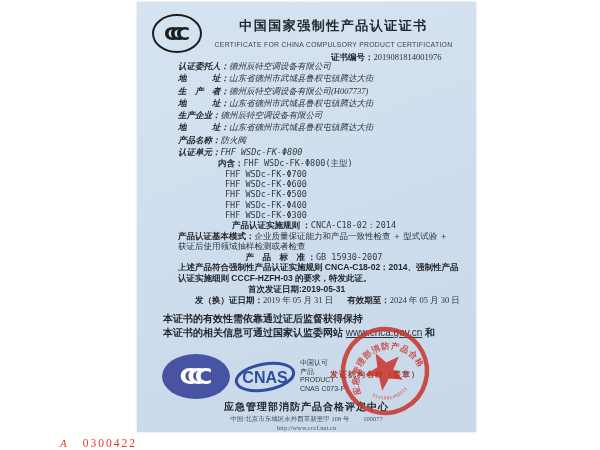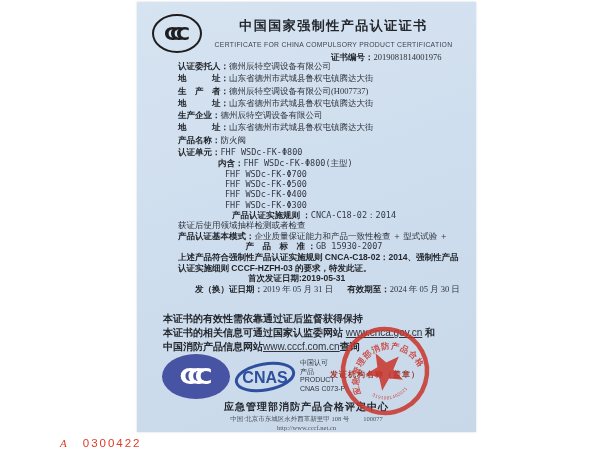--- a/index.html
+++ b/index.html
@@ -15,21 +15,21 @@
                 letter-spacing:-8px;color:#1d1d1f;transform:translateX(-4px) scaleY(.92);}
   .title-block{position:absolute;left:62px;right:8px;top:15px;text-align:center;}
   .cert-title{font-family:"Liberation Sans",sans-serif;font-weight:bold;font-size:13px;
               letter-spacing:1.5px;color:#23262c;}
   .cert-subtitle{margin-top:6px;font-family:"Liberation Sans",sans-serif;font-size:6.8px;
                  letter-spacing:.3px;color:#3c424c;}
   .cert-no{position:absolute;left:186px;top:50px;font-size:8.5px;white-space:nowrap;margin-left:8px;}
   .cert-no b{font-family:"Liberation Sans",sans-serif;font-weight:bold;color:#23262c;}
   
   .body{position:absolute;left:41px;top:58px;width:272px;font-size:8.5px;color:#2e323b;}
-  .frow{line-height:12.3px;white-space:nowrap;}
+  .frow{line-height:12.3px;white-space:nowrap;font-style:italic;}
   .flabel{font-family:"Liberation Sans",sans-serif;font-weight:bold;color:#23262c;}
   .mono{font-family:"DejaVu Sans Mono",monospace;color:#343946;}
   .contains-first{margin-left:40px;line-height:10.3px;white-space:nowrap;}
   .model-line{margin-left:47px;line-height:10.3px;white-space:nowrap;}
   .rrow{line-height:10.4px;white-space:nowrap;text-align:center;}
   .wrapline{line-height:10.6px;white-space:nowrap;}
   .stmt{font-family:"Liberation Sans",sans-serif;font-weight:bold;color:#23262c;line-height:10.8px;white-space:nowrap;}
   .first-issue{margin-left:70px;line-height:11px;white-space:nowrap;}
   .issue-row{line-height:11px;white-space:nowrap;margin-left:17px;}
   .gap{display:inline-block;width:14px;}
@@ -51,21 +51,21 @@
   .stamp{position:absolute;left:200px;top:321px;width:96px;height:96px;opacity:.85;z-index:2;}
   .org{position:absolute;left:0;right:0;top:398px;text-align:center;
        font-family:"Liberation Sans",sans-serif;font-weight:bold;font-size:10px;
        letter-spacing:1px;color:#23262c;}
   .addr{position:absolute;left:0;right:0;top:413px;text-align:center;font-size:6.5px;color:#4a505a;}
   .addr .pc{margin-left:14px;}
   .site{position:absolute;left:0;right:0;top:422px;text-align:center;font-size:6.5px;color:#4a505a;}
   
   .serial{position:absolute;left:60px;top:433px;color:#df3a26;white-space:nowrap;}
   .serial .sa{font-family:"Liberation Serif",serif;font-size:11px;font-style:italic;}
-  .serial .sn{font-family:Liberation Sans, sans-serif;font-size:11.5px;letter-spacing:2px;margin-left:16px;}
+  .serial .sn{font-family:Liberation Serif, serif;font-size:11.5px;letter-spacing:2px;margin-left:16px;}
 </style>
 </head>
 <body>
 
 <div class="canvas">
   <div class="page">
 
     <div class="ccc-top">
       <span>CCC</span>
     </div>
@@ -83,45 +83,45 @@
       <div class="frow"><span class="flabel">生　产　者：</span><span>德州辰特空调设备有限公司(H007737)</span></div>
       <div class="frow"><span class="flabel">地　　　址：</span><span>山东省德州市武城县鲁权屯镇腾达大街</span></div>
       <div class="frow"><span class="flabel">生产企业：</span><span>德州辰特空调设备有限公司</span></div>
       <div class="frow"><span class="flabel">地　　　址：</span><span>山东省德州市武城县鲁权屯镇腾达大街</span></div>
       <div class="frow"><span class="flabel">产品名称：</span><span>防火阀</span></div>
       <div class="frow"><span class="flabel">认证单元：</span><span class="mono">FHF WSDc-FK-Φ800</span></div>
 
       <div class="contains">
         <div class="contains-first"><span class="flabel">内含：</span><span class="mono">FHF WSDc-FK-Φ800(主型)</span></div>
         <div class="model-line mono">FHF WSDc-FK-Φ700</div>
+        <div class="model-line mono">FHF WSDc-FK-Φ600</div>
         <div class="model-line mono">FHF WSDc-FK-Φ500</div>
         <div class="model-line mono">FHF WSDc-FK-Φ400</div>
         <div class="model-line mono">FHF WSDc-FK-Φ300</div>
       </div>
 
       <div class="rrow"><span class="flabel">产品认证实施规则 ：</span><span class="mono">CNCA-C18-02：2014</span></div>
 
+      <div class="wrapline"><span class="flabel">产品认证基本模式：</span><span>企业质量保证能力和产品一致性检查 ＋ 型式试验 ＋</span></div>
       <div class="wrapline"><span>获证后使用领域抽样检测或者检查</span></div>
-      <div class="wrapline"><span class="flabel">产品认证基本模式：</span><span>企业质量保证能力和产品一致性检查 ＋ 型式试验 ＋</span></div>
 
       <div class="rrow"><span class="flabel">产　品　标　准 ：</span><span class="mono">GB 15930-2007</span></div>
 
       <div class="stmt">上述产品符合强制性产品认证实施规则 CNCA-C18-02：2014、强制性产品</div>
       <div class="stmt">认证实施细则 CCCF-HZFH-03 的要求，特发此证。</div>
 
       <div class="first-issue"><span class="flabel">首次发证日期:2019-05-31</span></div>
       <div class="issue-row">
         <span class="flabel">发（换）证日期：</span><span>2019 年 05 月 31 日</span><span class="gap"></span><span class="flabel">有效期至：</span><span>2024 年 05 月 30 日</span>
       </div>
     </div>
 
     <div class="notes">
       <div>本证书的有效性需依靠通过证后监督获得保持</div>
       <div><span>本证书的相关信息可通过国家认监委网站 </span><span class="url">www.cnca.gov.cn</span><span> 和</span></div>
-      <div><span>中国消防产品信息网站</span><span class="url">www.cccf.com.cn</span><span>查询</span></div>
     </div>
 
     <div class="ccc-blue">
       <span>CCC</span>
     </div>
 
     <svg class="cnas" viewBox="0 0 64 42">
       <ellipse cx="32" cy="21" rx="29" ry="13" fill="none" stroke="#2d4f9e" stroke-width="3" transform="rotate(-10 32 21)"></ellipse>
       <text x="32" y="27" text-anchor="middle" font-family="Liberation Sans, sans-serif" font-size="16" font-weight="bold" fill="#2d4f9e">CNAS</text>
     </svg>

